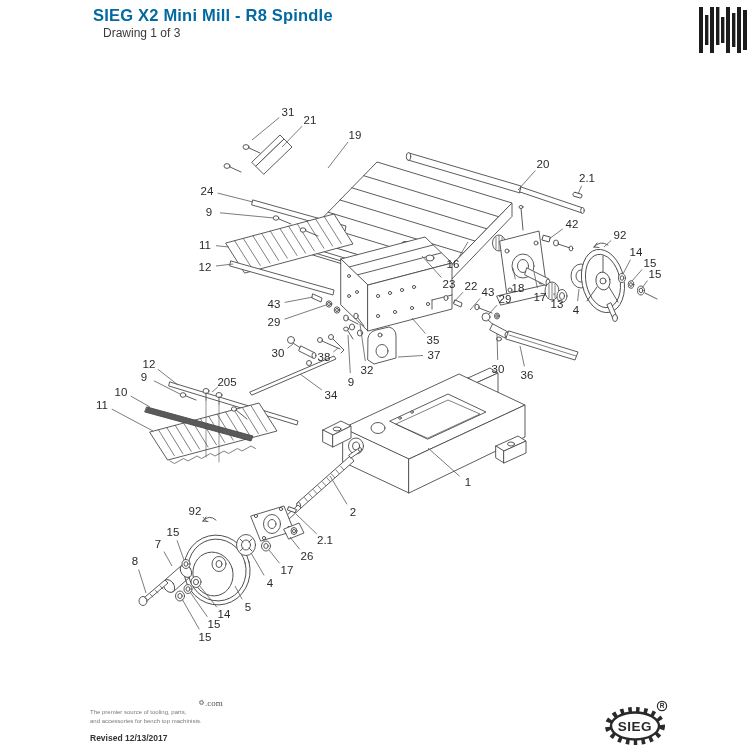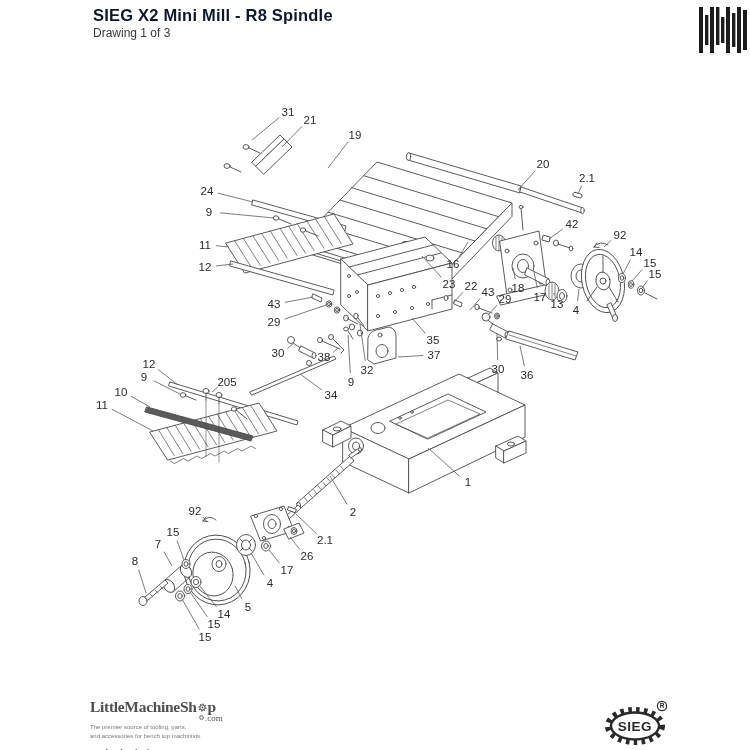--- a/index.html
+++ b/index.html
@@ -1,20 +1,20 @@
 <!DOCTYPE html>
 <html><head>
 <meta charset="utf-8">
 <style>
   html,body{margin:0;padding:0;background:#fff;}
   .page{position:relative;width:750px;height:750px;background:#fff;overflow:hidden;
         font-family:"Liberation Sans",sans-serif;color:#3d3d3d;}
   .title{position:absolute;left:93px;top:6px;font-size:16.5px;font-weight:600;
-         letter-spacing:.2px;color:#0f172a;}
-  .subtitle{position:absolute;left:93px;top:26px;font-size:12px;color:#3a3a3a;}
+         letter-spacing:.2px;color:#0369a1;}
+  .subtitle{position:absolute;left:103px;top:26px;font-size:12px;color:#3a3a3a;}
   .stripe-logo{position:absolute;left:699px;top:7px;}
   svg.diagram{position:absolute;left:0;top:0;}
   .lms{position:absolute;left:90px;top:700px;width:250px;}
   .lms-brand{font-family:"Liberation Serif",serif;font-weight:bold;font-size:15.5px;
              color:#4f4f4f;letter-spacing:-.3px;line-height:14px;white-space:nowrap;}
   .lms-brand .gear-inline{display:inline-block;vertical-align:-1px;}
   .lms-com{font-family:"Liberation Serif",serif;font-weight:normal;font-size:9px;color:#4f4f4f;
            margin-left:108px;margin-top:-1px;line-height:8px;}
   .lms-tag{font-size:6px;color:#7a7a7a;line-height:1.5;margin-top:1px;}
   .lms-rev{font-size:8.5px;font-weight:bold;color:#333;margin-top:7px;}
@@ -406,27 +406,20 @@
         <line x1="216.8" y1="607.2" x2="199" y2="585" stroke="#5a5a5a" stroke-width="0.8"></line>
         <text x="224" y="618" text-anchor="middle" font-family="Liberation Sans, sans-serif" font-size="11.5" fill="#2a2a2a">14</text>
         <line x1="207.4" y1="616.8" x2="190" y2="592" stroke="#5a5a5a" stroke-width="0.8"></line>
         <text x="214" y="628" text-anchor="middle" font-family="Liberation Sans, sans-serif" font-size="11.5" fill="#2a2a2a">15</text>
         <line x1="199.3" y1="629.3" x2="182" y2="599" stroke="#5a5a5a" stroke-width="0.8"></line>
         <text x="205" y="641" text-anchor="middle" font-family="Liberation Sans, sans-serif" font-size="11.5" fill="#2a2a2a">15</text>
       </g>
   </svg>
 
   <div class="lms">
-    <div class="lms-brand">
-      <span>LittleMachineSh</span><span class="gear-inline"><svg width="11" height="11" viewBox="0 0 20 20">
-            <circle cx="10" cy="10" r="6" fill="none" stroke="#4f4f4f" stroke-width="2.6" stroke-dasharray="2.4 2.2"></circle>
-            <circle cx="10" cy="10" r="4.6" fill="none" stroke="#4f4f4f" stroke-width="1.6"></circle>
-            <circle cx="10" cy="10" r="1.6" fill="#4f4f4f"></circle>
-          </svg></span><span>p</span>
-    </div>
     <div class="lms-com"><span class="gear-inline"><svg width="7" height="7" viewBox="0 0 20 20">
             <circle cx="10" cy="10" r="6" fill="none" stroke="#4f4f4f" stroke-width="2.6" stroke-dasharray="2.4 2.2"></circle>
             <circle cx="10" cy="10" r="4.4" fill="none" stroke="#4f4f4f" stroke-width="1.6"></circle>
           </svg></span><span>.com</span></div>
     <div class="lms-tag">
       <div>The premier source of tooling, parts,</div>
       <div>and accessories for bench top machinists.</div>
     </div>
     <div class="lms-rev">Revised 12/13/2017</div>
   </div>

